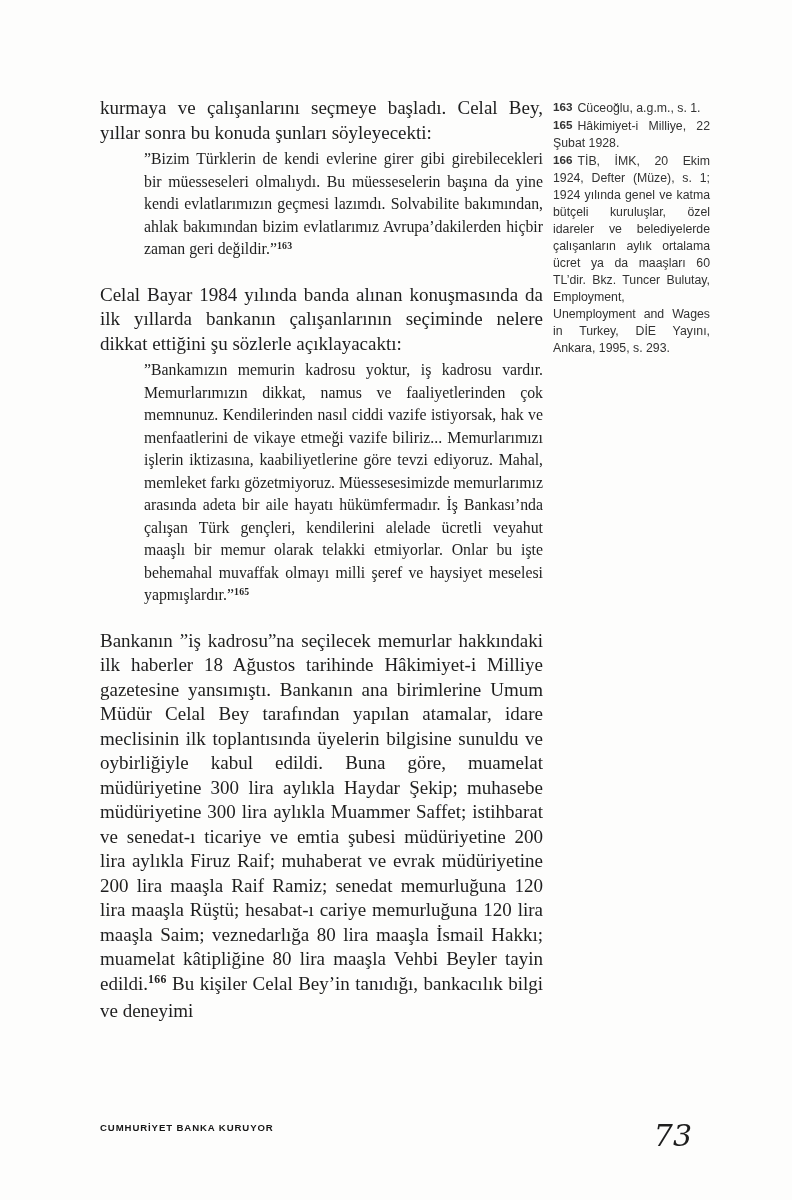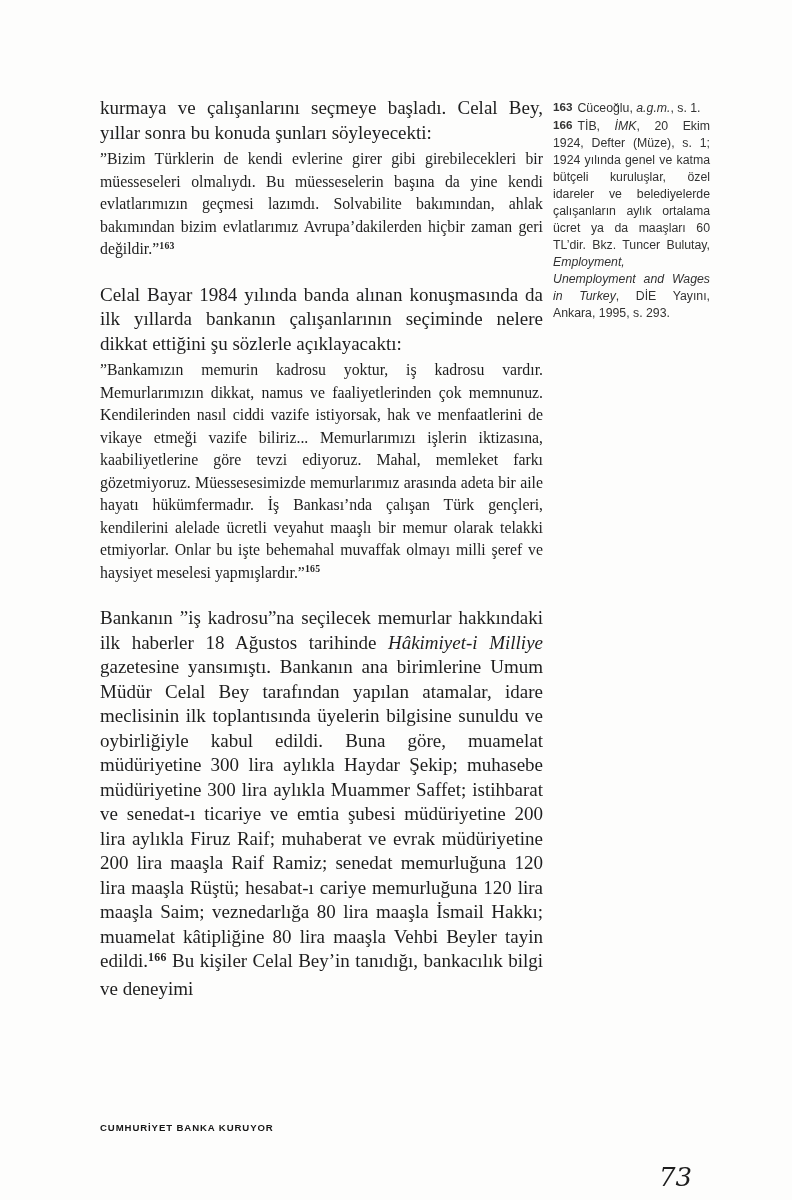--- a/index.html
+++ b/index.html
@@ -20,25 +20,25 @@
     left: 100px; top: 96px; width: 443px;
     color: #1e1e1e;
   }
   p.block { margin: 0; text-align: justify; }
   p.body {
     font-family: "Liberation Serif", serif;
     font-size: 19px; line-height: 24.5px;
   }
   p.quote {
     font-family: "Liberation Serif", serif;
-    font-size: 15.8px; line-height: 22.5px;
+    font-size: 15.8px; line-height: 22.5px; margin-left: 44px;
   }
   p.body + p.quote { margin-top: 3px; }
   p.quote + p.body { margin-top: 20px; }
-  .it { font-style: italic; }
+  .it { }
   .ref {
     font-weight: bold;
     font-size: 62%;
     position: relative; top: -0.55em;
     letter-spacing: 0.3px;
   }
   
   .sidebar {
     position: absolute;
     left: 553px; top: 99px; width: 157px;
@@ -64,36 +64,36 @@
     letter-spacing: 0.9px;
     color: #161616;
     white-space: nowrap;
     text-align: center;
   }
   .page-num {
     position: absolute;
     right: 100px; top: 1118px;
     font-family: "DejaVu Serif", serif;
     font-style: italic;
-    font-size: 26px;
+    font-size: 30px;
     color: #1e1e1e;
     line-height: 1.2;
-    margin-top: 44px;
   }
 </style>
 </head>
 <body>
 
 <div class="page">
   <main class="main-col" id="main-col">
       <p class="block body"><span>kurmaya ve çalışanlarını seçmeye başladı. Celal Bey, yıllar sonra bu konuda şunları söyleyecekti:</span></p>
       <p class="block quote"><span>”Bizim Türklerin de kendi evlerine girer gibi girebilecekleri bir müesseseleri olmalıydı. Bu müesseselerin başına da yine kendi evlatlarımızın geçmesi lazımdı. Solvabilite bakımından, ahlak bakımından bizim evlatlarımız Avrupa’dakilerden hiçbir zaman geri değildir.”</span><span class="ref">163</span></p>
       <p class="block body"><span>Celal Bayar 1984 yılında banda alınan konuşmasında da ilk yıllarda bankanın çalışanlarının seçiminde nelere dikkat ettiğini şu sözlerle açıklayacaktı:</span></p>
       <p class="block quote"><span>”Bankamızın memurin kadrosu yoktur, iş kadrosu vardır. Memurlarımızın dikkat, namus ve faaliyetlerinden çok memnunuz. Kendilerinden nasıl ciddi vazife istiyorsak, hak ve menfaatlerini de vikaye etmeği vazife biliriz... Memurlarımızı işlerin iktizasına, kaabiliyetlerine göre tevzi ediyoruz. Mahal, memleket farkı gözetmiyoruz. Müessesesimizde memurlarımız arasında adeta bir aile hayatı hükümfermadır. İş Bankası’nda çalışan Türk gençleri, kendilerini alelade ücretli veyahut maaşlı bir memur olarak telakki etmiyorlar. Onlar bu işte behemahal muvaffak olmayı milli şeref ve haysiyet meselesi yapmışlardır.”</span><span class="ref">165</span></p>
       <p class="block body"><span>Bankanın ”iş kadrosu”na seçilecek memurlar hakkındaki ilk haberler 18 Ağustos tarihinde </span><span class="it">Hâkimiyet-i Milliye</span><span> gazetesine yansımıştı. Bankanın ana birimlerine Umum Müdür Celal Bey tarafından yapılan atamalar, idare meclisinin ilk toplantısında üyelerin bilgisine sunuldu ve oybirliğiyle kabul edildi. Buna göre, muamelat müdüriyetine 300 lira aylıkla Haydar Şekip; muhasebe müdüriyetine 300 lira aylıkla Muammer Saffet; istihbarat ve senedat-ı ticariye ve emtia şubesi müdüriyetine 200 lira aylıkla Firuz Raif; muhaberat ve evrak müdüriyetine 200 lira maaşla Raif Ramiz; senedat memurluğuna 120 lira maaşla Rüştü; hesabat-ı cariye memurluğuna 120 lira maaşla Saim; veznedarlığa 80 lira maaşla İsmail Hakkı; muamelat kâtipliğine 80 lira maaşla Vehbi Beyler tayin edildi.</span><span class="ref">166</span><span> Bu kişiler Celal Bey’in tanıdığı, bankacılık bilgi ve deneyimi</span></p>
     </main>
   <aside class="sidebar" id="sidebar">
       <div class="note"><span class="note-num">163</span><span>Cüceoğlu, </span><span class="it">a.g.m.</span><span>, s. 1.</span></div>
+      <div class="note"><span class="note-num">165</span><span class="it">Hâkimiyet-i Milliye</span><span>, 22 Şubat 1928.</span></div>
       <div class="note"><span class="note-num">166</span><span>TİB, </span><span class="it">İMK</span><span>, 20 Ekim 1924, Defter (Müze), s. 1; 1924 yılında genel ve katma bütçeli kuruluşlar, özel idareler ve belediyelerde çalışanların aylık ortalama ücret ya da maaşları 60 TL’dir. Bkz. Tuncer Bulutay, </span><span class="it">Employment, Unemployment and Wages in Turkey</span><span>, DİE Yayını, Ankara, 1995, s. 293.</span></div>
     </aside>
   <div class="footer-title">CUMHURİYET BANKA KURUYOR</div>
   <div class="page-num">73</div>
 </div>
 
 </body></html>

